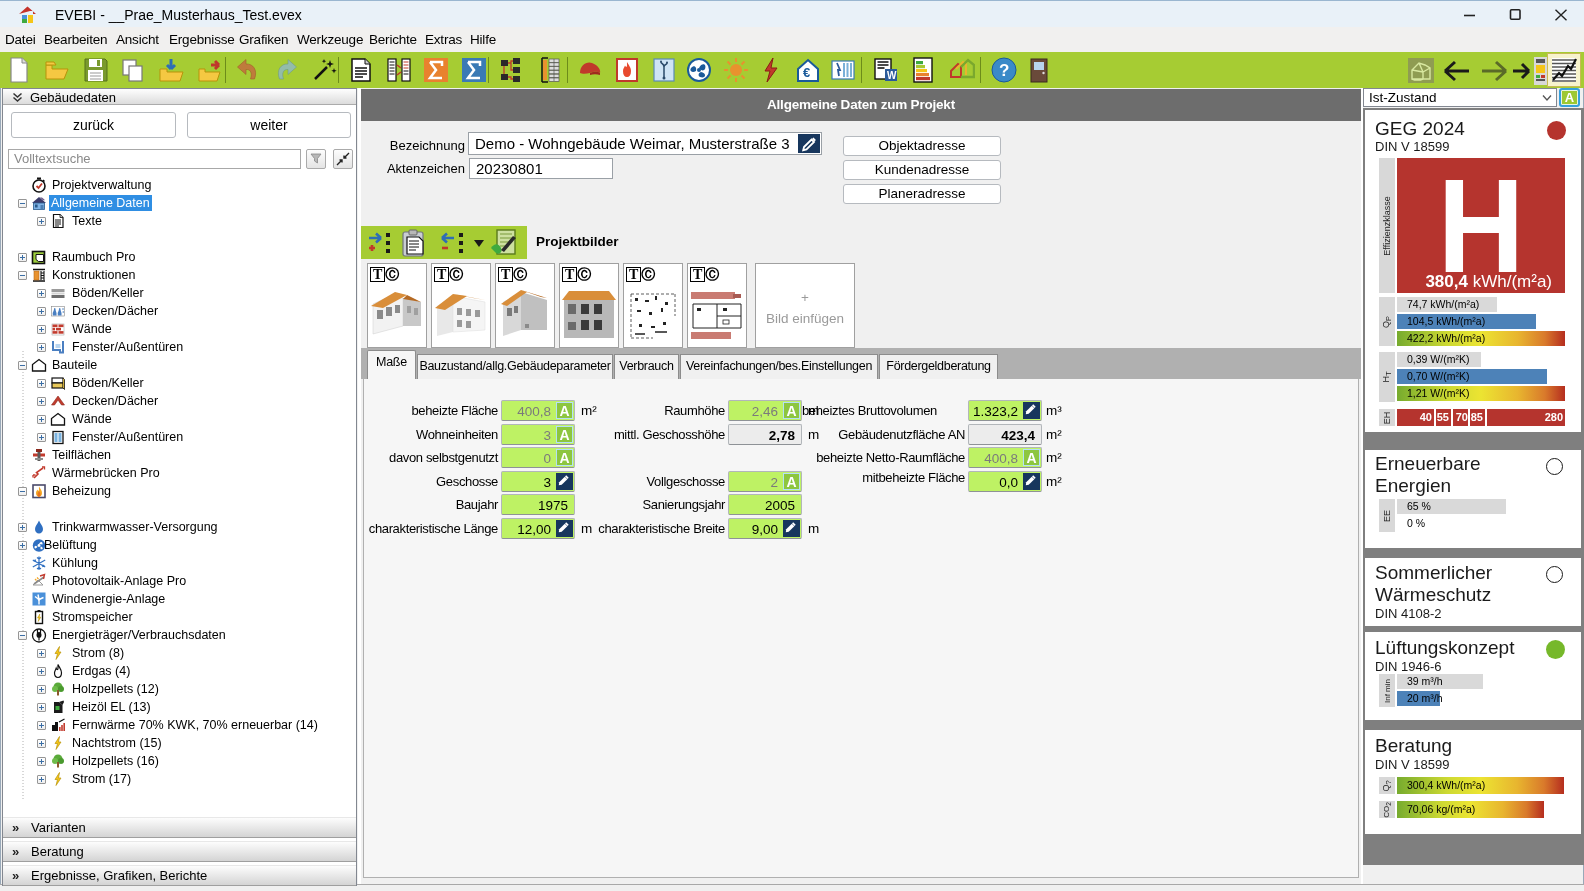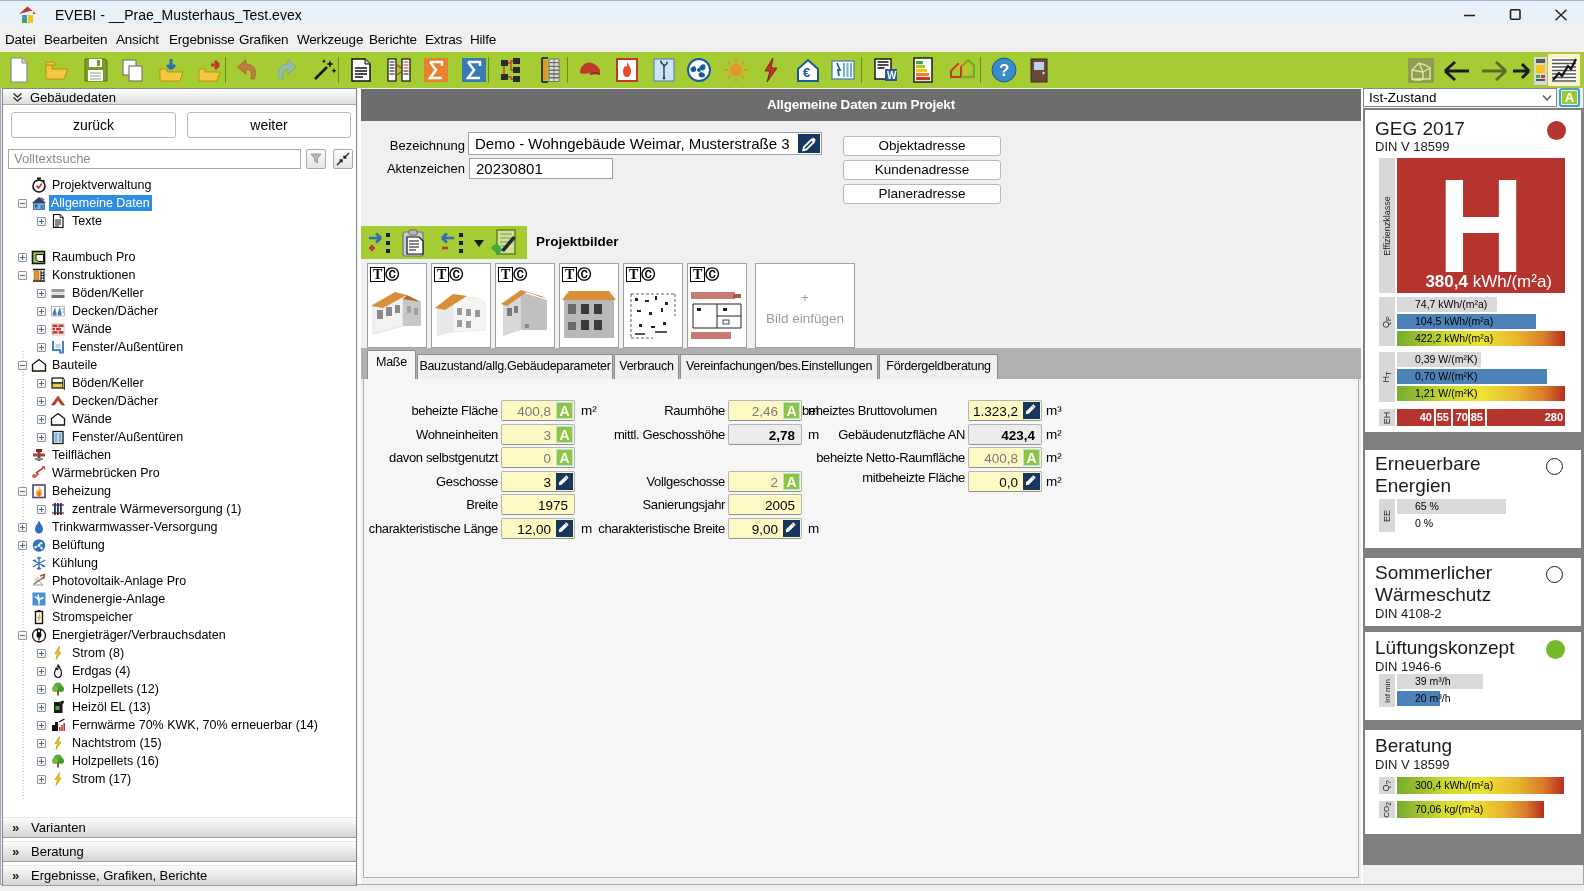--- a/index.html
+++ b/index.html
@@ -45,40 +45,40 @@
 .tc { position:absolute; left:2px; top:2px; font-family:"Liberation Serif",serif; font-size:14px; font-weight:bold; }
 .tc .bx { display:inline-block; border:1.5px solid #000; padding:0 2px; line-height:13px; }
 #bildeinf { left:755px; top:263px; width:100px; height:85px; background:#fff; border:1px solid #a0a0a0; color:#9a9a9a; text-align:center; font-size:13.5px; }
 #tabbar { left:361px; top:348px; width:1000px; height:31px; background:#b0b0b0; }
 .tab { position:absolute; top:6px; height:25px; background:#f0f0f0; border:1px solid #8c8c8c; border-bottom:none; font-size:12.5px; letter-spacing:-0.3px; text-align:center; line-height:23px; white-space:nowrap; overflow:hidden; }
 .tab.active { top:2px; height:29px; background:#f6f6f6; z-index:2; border-top-left-radius:2px; border-top-right-radius:2px; }
 #tabcontent { left:363px; top:379px; width:996px; height:499px; background:#f6f6f6; border:1px solid #b0b0b0; border-top:none; }
 
 
 .glabel { position:absolute; font-size:13px; letter-spacing:-0.35px; text-align:right; white-space:nowrap; }
-.gfield { position:absolute; width:74px; height:21px; background:#fef9c3; border:1px solid #b2b6ba; border-radius:2px; border-bottom-color:#8e9296; font-size:13.5px; }
+.gfield { position:absolute; width:74px; height:21px; background:#bef264; border:1px solid #b2b6ba; border-radius:2px; border-bottom-color:#8e9296; font-size:13.5px; }
 .gfield .val { position:absolute; right:23px; top:3px; }
 .gfield .val2 { position:absolute; right:6px; top:3px; }
 .gfield.ro { background:#ececec; font-weight:bold; }
 .gray { color:#7b7b7b; }
 .icoA { position:absolute; right:1px; top:1px; width:17px; height:17px; background:#8dc63f; border:1px solid #b5e0f5; color:#fff; font-weight:bold; text-align:center; line-height:16px; font-size:14px; }
 .icoP { position:absolute; right:1px; top:1px; width:17px; height:17px; background:#17365d; }
 .unit { position:absolute; font-size:13.5px; white-space:nowrap; }
 
 
 #rpanel { left:1363px; top:108px; width:221px; height:757px; background:#7f7f7f; }
 #istz { left:1363px; top:88px; width:194px; height:19px; background:#fff; border:1px solid #828790; font-size:13.5px; line-height:17px; padding-left:5px; }
 #istA { left:1559px; top:88px; width:21px; height:19px; background:#9dc832; border:2px solid #36a0dc; border-radius:3px; box-shadow:inset 0 0 0 1px #e8f4e0; color:#fff; font-weight:bold; font-size:13px; text-align:center; line-height:15px; }
 .card { position:absolute; background:#fff; }
 .ctitle { position:absolute; font-size:19px; color:#1a1a1a; }
 .csub { position:absolute; font-size:13px; color:#1a1a1a; }
 .vstrip { position:absolute; background:#d8d8d8; }
 .vstrip span { position:absolute; left:50%; top:50%; transform:translate(-50%,-50%) rotate(-90deg); font-size:9px; white-space:nowrap; color:#222; }
 .bar { position:absolute; height:15px; font-size:10.5px; line-height:15px; white-space:nowrap; }
-.bar b { font-weight:normal; padding-left:10px;margin-left:8px; }
+.bar b { font-weight:normal; padding-left:10px; }
 .grad { background:linear-gradient(to right,#76ab2e,#cdd932 30%,#ece432 50%,#e8b52f 72%,#d97a2b 88%,#b52d1f 100%); }
 .led { position:absolute; width:19px; height:19px; border-radius:50%; }
 </style>
 </head>
 <body>
 <div id="app">
 
   <div id="titlebar" class="abs">
     <svg class="abs" style="left:19px;top:5px" width="17" height="17" viewBox="0 0 17 17">
       <path d="M0 8 L8.5 0.5 L17 8 L14 8 L14 5 L11 5 Z" fill="#c5332b"></path>
@@ -504,54 +504,41 @@
           <span class="pm" style="left:15px">
             <i></i>
           </span>
           <svg class="ticon" style="left:28px" width="16" height="16" viewBox="0 0 16 16">
             <rect x="2" y="2" width="12" height="12.5" fill="#fff" stroke="#4a4a6a" stroke-width="1.6"></rect>
             <path d="M8 3.5 C9.5 6 11 7.5 11 10 C11 12.5 9.5 13.8 8 13.8 C6.5 13.8 5 12.5 5 10 C5 8.5 6 7.5 6.5 6.5 C7 8 8 8.5 8 6.5 C8 5.5 7.8 4.5 8 3.5 Z" fill="#f5a623"></path>
             <path d="M8 8 C9 9.5 9.5 10 9.5 11.5 C9.5 13 8.8 13.8 8 13.8 C7.2 13.8 6.5 13 6.5 11.5 C6.5 10.2 7.5 9.5 8 8 Z" fill="#e8731e"></path>
           </svg>
           <span class="txt" style="left:49px">Beheizung</span>
         </div>
-<div class="trow" style="top:325px">
-          <span class="pm plus" style="left:34px">
-            <i></i>
-            <i class="v"></i>
-          </span>
-          <svg class="ticon" style="left:47px" width="16" height="16" viewBox="0 0 16 16">
-            <path d="M2 4 H14 M2 12 H14" stroke="#c23b2e" stroke-width="1.4"></path>
-            <rect x="4" y="2" width="1.8" height="12" fill="#17365d"></rect>
-            <rect x="7" y="2" width="1.8" height="12" fill="#17365d"></rect>
-            <rect x="10" y="2" width="1.8" height="12" fill="#17365d"></rect>
-          </svg>
-          <span class="txt" style="left:69px">zentrale Wärmeversorgung (1)</span>
-        </div>
 <div class="trow" style="top:343px">
           <span class="pm plus" style="left:15px">
             <i></i>
             <i class="v"></i>
           </span>
           <svg class="ticon" style="left:28px" width="16" height="16" viewBox="0 0 16 16">
             <path d="M8 1.5 C9.5 5 12 7 12 10 C12 12.8 10.2 14.5 8 14.5 C5.8 14.5 4 12.8 4 10 C4 7 6.5 5 8 1.5 Z" fill="#2f6fc1"></path>
           </svg>
           <span class="txt" style="left:49px">Trinkwarmwasser-Versorgung</span>
         </div>
 <div class="trow" style="top:361px">
           <span class="pm plus" style="left:15px">
             <i></i>
             <i class="v"></i>
           </span>
           <svg class="ticon" style="left:28px" width="16" height="16" viewBox="0 0 16 16">
             <circle cx="8" cy="8.5" r="6.2" fill="#2f6fc1"></circle>
             <circle cx="8" cy="8.5" r="1.4" fill="#fff"></circle>
             <path d="M8 7 C10 3.5 12 5 11.5 7.5 Z M9.5 9.5 C13 10.5 12 13 9.5 12 Z M6.5 9.5 C4.5 13 2.5 11 4 8.8 Z" fill="#fff"></path>
           </svg>
-          <span class="txt" style="left:49px">Belüftung</span>
+          <span class="txt" style="left:41px">Belüftung</span>
         </div>
 <div class="trow" style="top:379px">
           <svg class="ticon" style="left:28px" width="16" height="16" viewBox="0 0 16 16">
             <path d="M8 1.5 V15 M1.8 5 L14.2 12 M14.2 5 L1.8 12 M8 4 L6 2.5 M8 4 L10 2.5 M8 12.5 L6 14 M8 12.5 L10 14 M4.5 6.5 L2.5 6 M4.5 6.5 L4 4.5 M11.5 10 L13.5 10.8 M11.5 10 L12 12" stroke="#2f6fc1" stroke-width="1.2" fill="none"></path>
           </svg>
           <span class="txt" style="left:49px">Kühlung</span>
         </div>
 <div class="trow" style="top:397px">
           <svg class="ticon" style="left:28px" width="16" height="16" viewBox="0 0 16 16">
             <path d="M2 12 L7 7 L12 12 Z" fill="none" stroke="#999" stroke-width="1"></path>
@@ -911,21 +898,21 @@
       </div>
 <div class="glabel" style="left:790px;top:470px;width:175px">mitbeheizte Fläche</div>
 <div class="gfield" style="left:968px;top:471px">
         <span class="val">0,0</span>
         <span class="icoP"><svg width="15" height="15" viewBox="0 0 15 15">
             <path d="M3.2 9.3 L8.8 3.7 L11.3 6.2 L5.7 11.8 L2.8 12.2 Z" fill="#fff"></path>
             <path d="M9.6 2.9 L12.1 5.4" stroke="#fff" stroke-width="1.6"></path>
           </svg></span>
       </div>
 <div class="unit" style="left:1046px;top:474px">m²</div>
-<div class="glabel" style="left:361px;top:497px;width:137px">Breite</div>
+<div class="glabel" style="left:361px;top:497px;width:137px">Baujahr</div>
 <div class="gfield" style="left:501px;top:494px">
         <span class="val2">1975</span>
       </div>
 <div class="glabel" style="left:540px;top:497px;width:185px">Sanierungsjahr</div>
 <div class="gfield" style="left:728px;top:494px">
         <span class="val2">2005</span>
       </div>
 <div class="glabel" style="left:361px;top:521px;width:137px">charakteristische Länge</div>
 <div class="gfield" style="left:501px;top:518px">
         <span class="val">12,00</span>
@@ -948,21 +935,21 @@
 
   <div id="istz" class="abs">Ist-Zustand
     <svg class="abs" style="right:4px;top:5px" width="10" height="8" viewBox="0 0 10 8">
         <path d="M1 1.5 L5 6 L9 1.5" fill="none" stroke="#555" stroke-width="1.3"></path>
       </svg>
   </div>
   <div id="istA" class="abs">A</div>
   <div id="rpanel" class="abs"></div>
   <div id="rcards">
 <div class="card" style="left:1365px;top:110px;width:216px;height:322px"></div>
-<div class="ctitle" style="left:1375px;top:118px">GEG 2017</div>
+<div class="ctitle" style="left:1375px;top:118px">GEG 2024</div>
 <div class="csub" style="left:1375px;top:139px">DIN V 18599</div>
 <div class="led" style="left:1547px;top:121px;background:#b5342e"></div>
 <div class="vstrip" style="left:1379px;top:158px;width:16px;height:135px">
         <span style="font-size:9px">Effizienzklasse</span>
       </div>
 <div class="abs" style="left:1397px;top:158px;width:168px;height:135px;background:#b5342e"></div>
 <div class="abs" style="left:1397px;top:168px;width:168px;height:116px;color:#fff;font-weight:bold;font-size:133px;text-align:center;line-height:116px;transform:scaleX(0.9)">H</div>
 <div class="abs" style="left:1397px;top:272px;width:155px;text-align:right;color:#fff;font-size:17px"><b>380,4</b> kWh/(m²a)</div>
 <div class="vstrip" style="left:1379px;top:297px;width:16px;height:49px">
         <span style="font-size:9px">Q<sub>P</sub></span>

